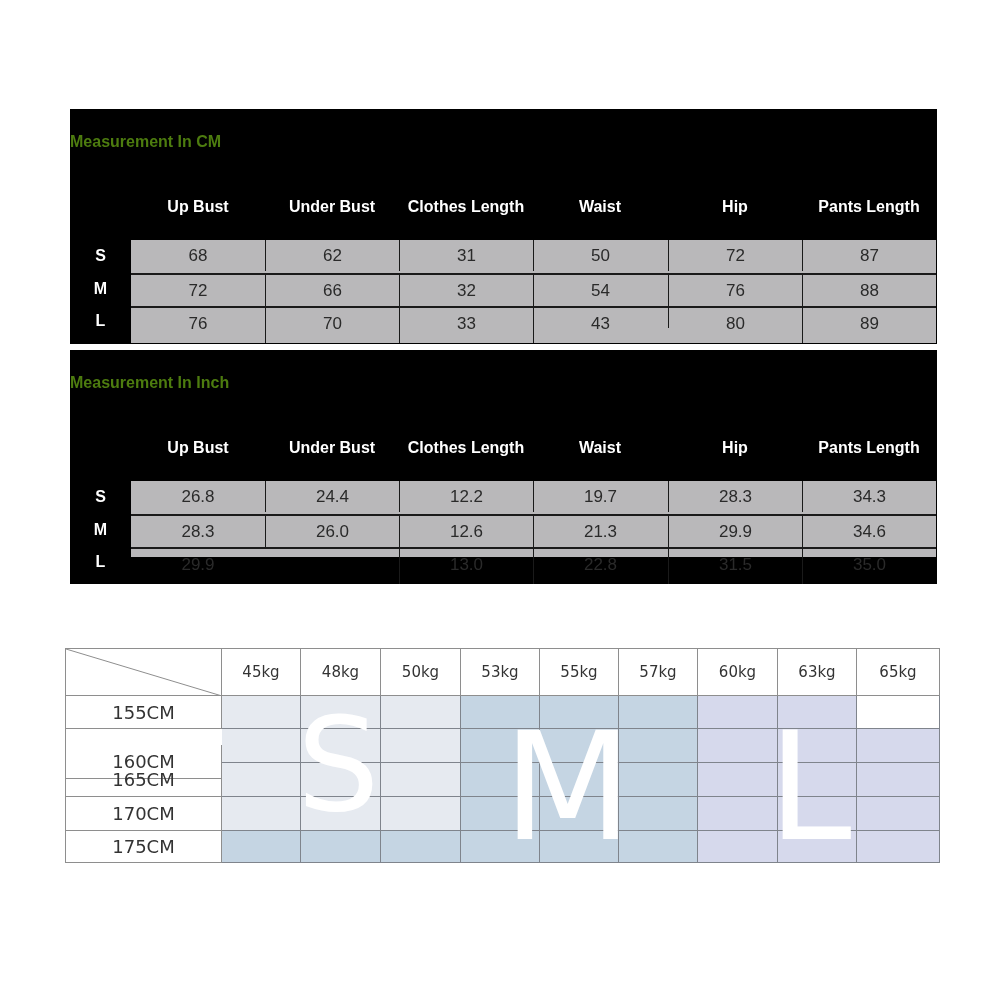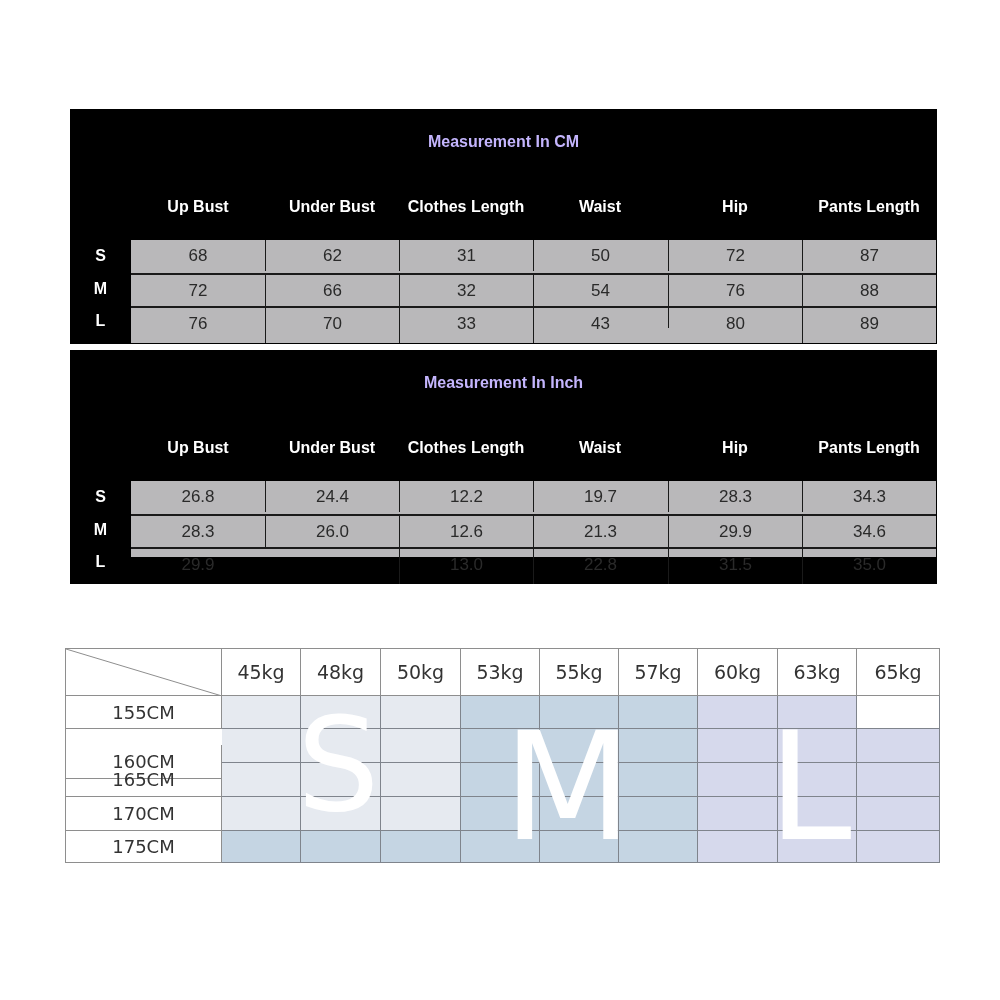--- a/index.html
+++ b/index.html
@@ -10,21 +10,21 @@
   }
   
   .mtable {
     position: absolute; left: 70px; width: 867px;
     background: #000000;
   }
   .mtable.cm { top: 109px; height: 235px; }
   .mtable.inch { top: 350px; height: 234px; }
   .mtable .title {
     position: absolute; left: 0; width: 867px; top: 24px;
-    text-align: center; color: #c4b5fd; font-weight: bold; font-size: 16px;
+    text-align: left; color: #4d7c0f; font-weight: bold; font-size: 16px;
   }
   .mtable .hdr {
     position: absolute; top: 89px; height: 20px; width: 134px;
     text-align: center; color: #ffffff; font-weight: bold; font-size: 16px;
     white-space: nowrap;
   }
   .mtable .size {
     position: absolute; left: 0; width: 61px; text-align: center;
     color: #ffffff; font-weight: bold; font-size: 16px; height: 32px; line-height: 32px;
   }
@@ -50,21 +50,21 @@
     border: 1px solid #8e8e8e; box-sizing: border-box; background: #ffffff;
   }
   .schart .corner {
     position: absolute; left: 0; top: 0; width: 156px; height: 47px;
     border-right: 1px solid #8e8e8e; border-bottom: 1px solid #8e8e8e; box-sizing: border-box;
   }
   .schart .corner svg { position: absolute; left: 0; top: 0; }
   .schart .wlab {
     position: absolute; top: 0; height: 47px; line-height: 47px;
     text-align: center; font-family: "DejaVu Sans", sans-serif;
-    font-size: 19px; color: #333333;
+    font-size: 15px; color: #333333;
     border-right: 1px solid #8e8e8e; border-bottom: 1px solid #8e8e8e; box-sizing: border-box;
   }
   .schart .hlab {
     position: absolute; left: 0; width: 156px; height: 34px; line-height: 34px;
     text-align: center; font-family: "DejaVu Sans", sans-serif; font-size: 18px; color: #333333;
     border-right: 1px solid #8e8e8e; border-bottom: 1px solid #8e8e8e; box-sizing: border-box;
   }
   .schart .gcell {
     position: absolute; height: 34px;
     border-right: 1px solid #7f848c; border-bottom: 1px solid #7f848c; box-sizing: border-box;

